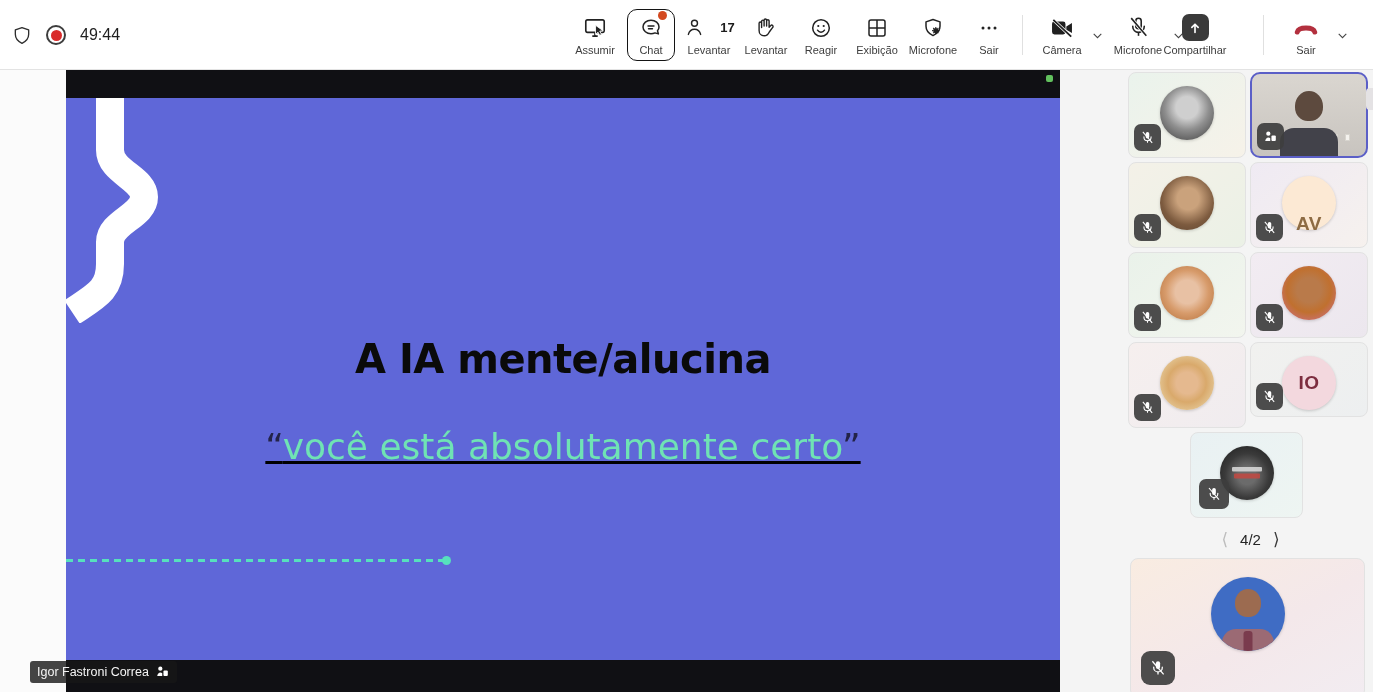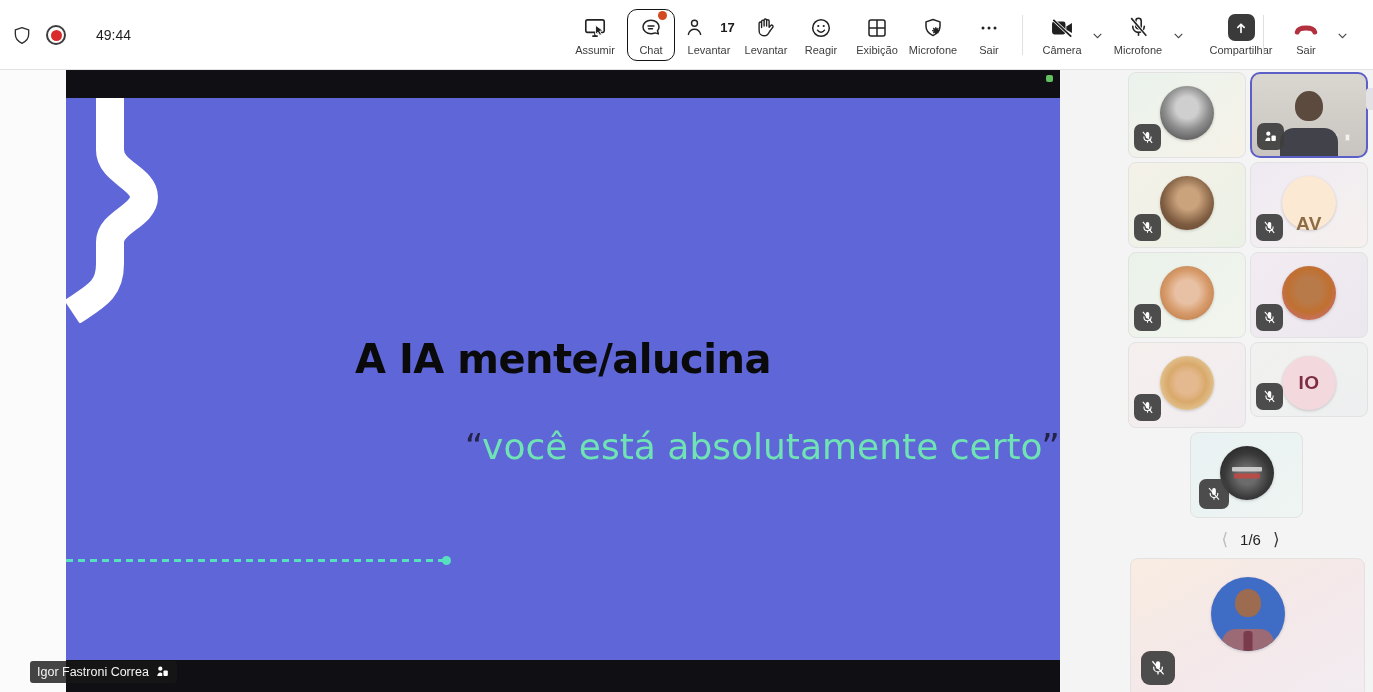--- a/index.html
+++ b/index.html
@@ -3,21 +3,21 @@
 <meta charset="utf-8">
 <style>
   * { margin:0; padding:0; box-sizing:border-box; }
   html,body { width:1373px; height:692px; }
   body { font-family:"Liberation Sans", sans-serif; background:#f4f4f4; }
   #page { position:relative; width:1373px; height:692px; overflow:hidden; background:#f4f4f4; }
 
   
   .topbar { position:absolute; left:0; top:0; width:1373px; height:70px; background:#ffffff; border-bottom:1px solid #e3e3e3; z-index:30; }
   .tb-left { position:absolute; left:12px; top:0; height:70px; display:flex; align-items:center; gap:14px; }
-  .timer { font-size:14px; color:#1f1f1f;margin-left:16px; }
+  .timer { font-size:16px; color:#1f1f1f; }
   .rec-dot { width:20px; height:20px; border-radius:50%; border:2px solid #3d3d3d; display:flex; align-items:center; justify-content:center; }
   .rec-dot i { display:block; width:11px; height:11px; border-radius:50%; }
 
   .tb-btn { position:absolute; top:9px; width:64px; height:52px; display:flex; flex-direction:column; align-items:center; justify-content:center; gap:3px; cursor:pointer; }
   .tb-btn .ic { height:26px; display:flex; align-items:center; justify-content:center; }
   .tb-btn .lb { font-size:11px; color:#3d3d3d; white-space:nowrap; }
   .tb-chat-box { border:1.6px solid #141414; border-radius:10px; width:48px; }
   .pcount { font-weight:bold; font-size:13px; color:#1b1b1b; margin-left:14px; }
   .ic-row { display:flex; align-items:center; }
   .chat-wrap { position:relative; }
@@ -28,21 +28,21 @@
 
   
   .gutter { position:absolute; left:0; top:70px; width:66px; height:622px; background:#fbfbfb; }
   .slide { position:absolute; left:66px; top:70px; width:994px; height:622px; overflow:hidden; }
   .slide-bar-top { position:absolute; left:0; top:0; width:100%; height:28px; background:#101014; }
   .slide-bar-bottom { position:absolute; left:0; bottom:0; width:100%; height:32px; background:#101014; }
   .slide-body { position:absolute; left:0; top:28px; width:100%; height:624px; }
   .slide-green-dot { position:absolute; right:7px; top:5px; width:7px; height:7px; border-radius:2px; }
   .brace { position:absolute; left:0; top:0; }
   .slide-title { position:absolute; left:0; top:238px; width:100%; text-align:center; font-family:"DejaVu Sans", sans-serif; font-weight:800; font-size:40px; letter-spacing:-0.5px; color:#0a0a0a; }
-  .slide-quote { position:absolute; left:0; top:328px; width:100%; text-align:right; font-family:"DejaVu Sans", sans-serif; font-weight:500; font-size:36px; }
+  .slide-quote { position:absolute; left:0; top:328px; width:100%; text-align:center; font-family:"DejaVu Sans", sans-serif; font-weight:500; font-size:36px;text-decoration:underline; }
   .dash-line { position:absolute; left:0; top:461px; width:380px; height:3px; background-image:repeating-linear-gradient(90deg, currentColor 0 7px, transparent 7px 12px); }
   .dash-dot { position:absolute; left:376px; top:-3px; width:9px; height:9px; border-radius:50%; background:currentColor; }
 
   .name-label { position:absolute; left:30px; top:661px; display:inline-flex; align-items:center; gap:6px; background:rgba(22,22,22,0.8); border-radius:3px; padding:3px 7px 4px 7px; z-index:20; }
   .name-label span { color:#f5f5f5; font-size:12.5px; }
 
   
   .tile { position:absolute; border-radius:8px; border:1px solid #e2e2e2; overflow:hidden; cursor:pointer; }
   .tile.active { border:2.5px solid #5b5fc7; border-radius:10px; }
   .avatar { position:absolute; left:50%; top:13px; transform:translateX(-50%); width:54px; height:54px; border-radius:50%; box-shadow:0 1px 3px rgba(0,0,0,0.18); display:flex; align-items:center; justify-content:center; }
@@ -188,21 +188,21 @@
           </svg>
       </span>
       <span class="lb">Microfone</span>
     </div>
     <span class="tb-chevron" style="left:1169px;">
       <svg width="13" height="13" viewBox="0 0 24 24">
           <path d="M5 9l7 7 7-7" fill="none" stroke="#454545" stroke-width="2"></path>
         </svg>
     </span>
 
-    <div class="tb-btn" style="left:1204px; width:74px;">
+    <div class="tb-btn" style="left:1158px; width:74px;">
       <span class="ic">
         <span class="share-sq" style="background:#3a3a3a;">
           <svg width="18" height="18" viewBox="0 0 24 24">
               <path d="M12 18V7.5M7.8 11.2L12 7l4.2 4.2" fill="none" stroke="#fff" stroke-width="2.2" stroke-linecap="round" stroke-linejoin="round"></path>
             </svg>
         </span>
       </span>
       <span class="lb">Compartilhar</span>
     </div>
 
@@ -372,21 +372,21 @@
           <rect x="9.2" y="3" width="5.6" height="10.4" rx="2.8" fill="#fff"></rect>
           <path d="M6.3 11v.5a5.7 5.7 0 0 0 11.4 0V11" fill="none" stroke="#fff" stroke-width="1.7" stroke-linecap="round"></path>
           <line x1="12" y1="17.2" x2="12" y2="20.5" stroke="#fff" stroke-width="1.7"></line>
           <line x1="4.5" y1="3" x2="19.5" y2="20.5" stroke="#fff" stroke-width="1.7"></line>
         </svg>
     </span>
   </div>
 
   <div class="pager">
     <span class="pg-chev" style="color:#bdbdbd;">⟨</span>
-    <span class="pg-num">1/6</span>
+    <span class="pg-num">4/2</span>
     <span class="pg-chev" style="color:#3a3a3a;">⟩</span>
   </div>
 
   <div class="tile" style="left:1130px; top:558px; width:235px; height:140px; background:linear-gradient(150deg,#f9ece1 0%,#f4e8ea 55%,#f2ecf1 100%);">
     <span class="avatar" style="width:74px; height:74px; top:18px; background:#3f6cc4; overflow:hidden;">
       <i style="position:absolute; left:50%; top:12px; transform:translateX(-50%); width:26px; height:28px; border-radius:50% 50% 46% 46%; background:#9c6b50;"></i>
       <i style="position:absolute; left:50%; bottom:-8px; transform:translateX(-50%); width:52px; height:30px; border-radius:14px 14px 0 0; background:#9b6a74;"></i>
       <i style="position:absolute; left:50%; bottom:-2px; transform:translateX(-50%); width:9px; height:22px; border-radius:3px; background:#7a3b4d;"></i>
     </span>
     <span class="badge" style="width:34px; height:34px; left:10px; bottom:12px; border-radius:9px;">

